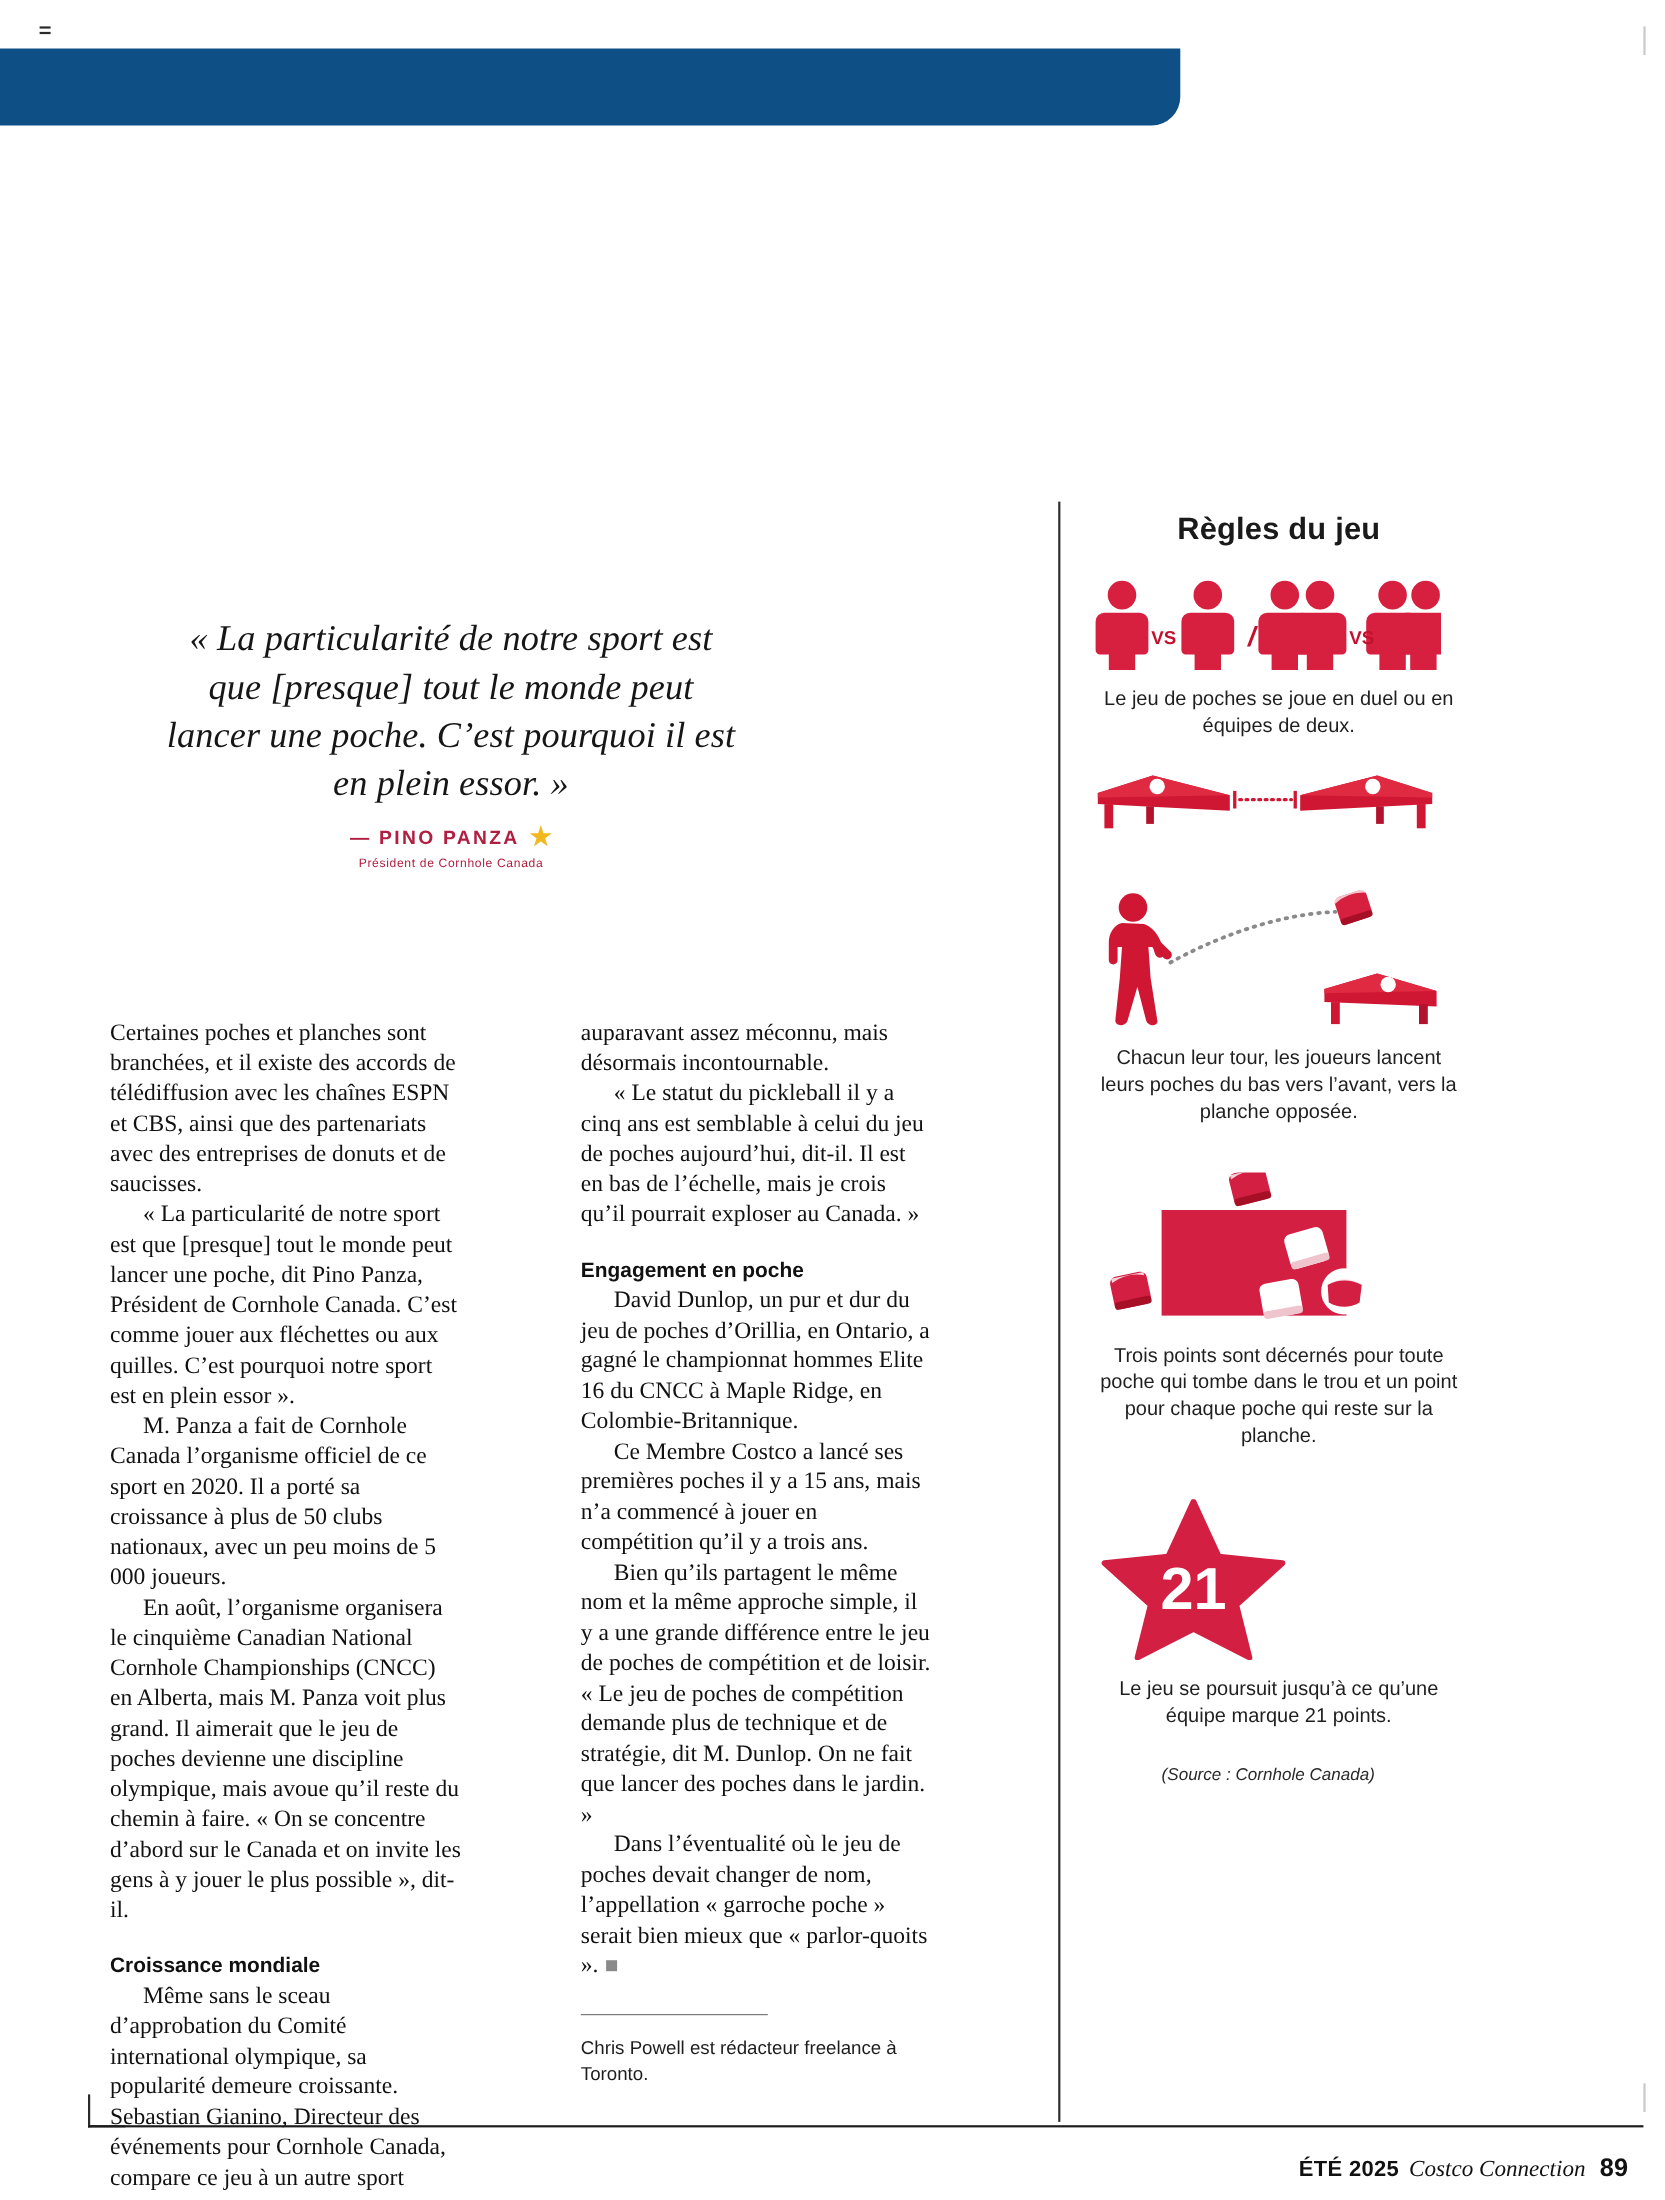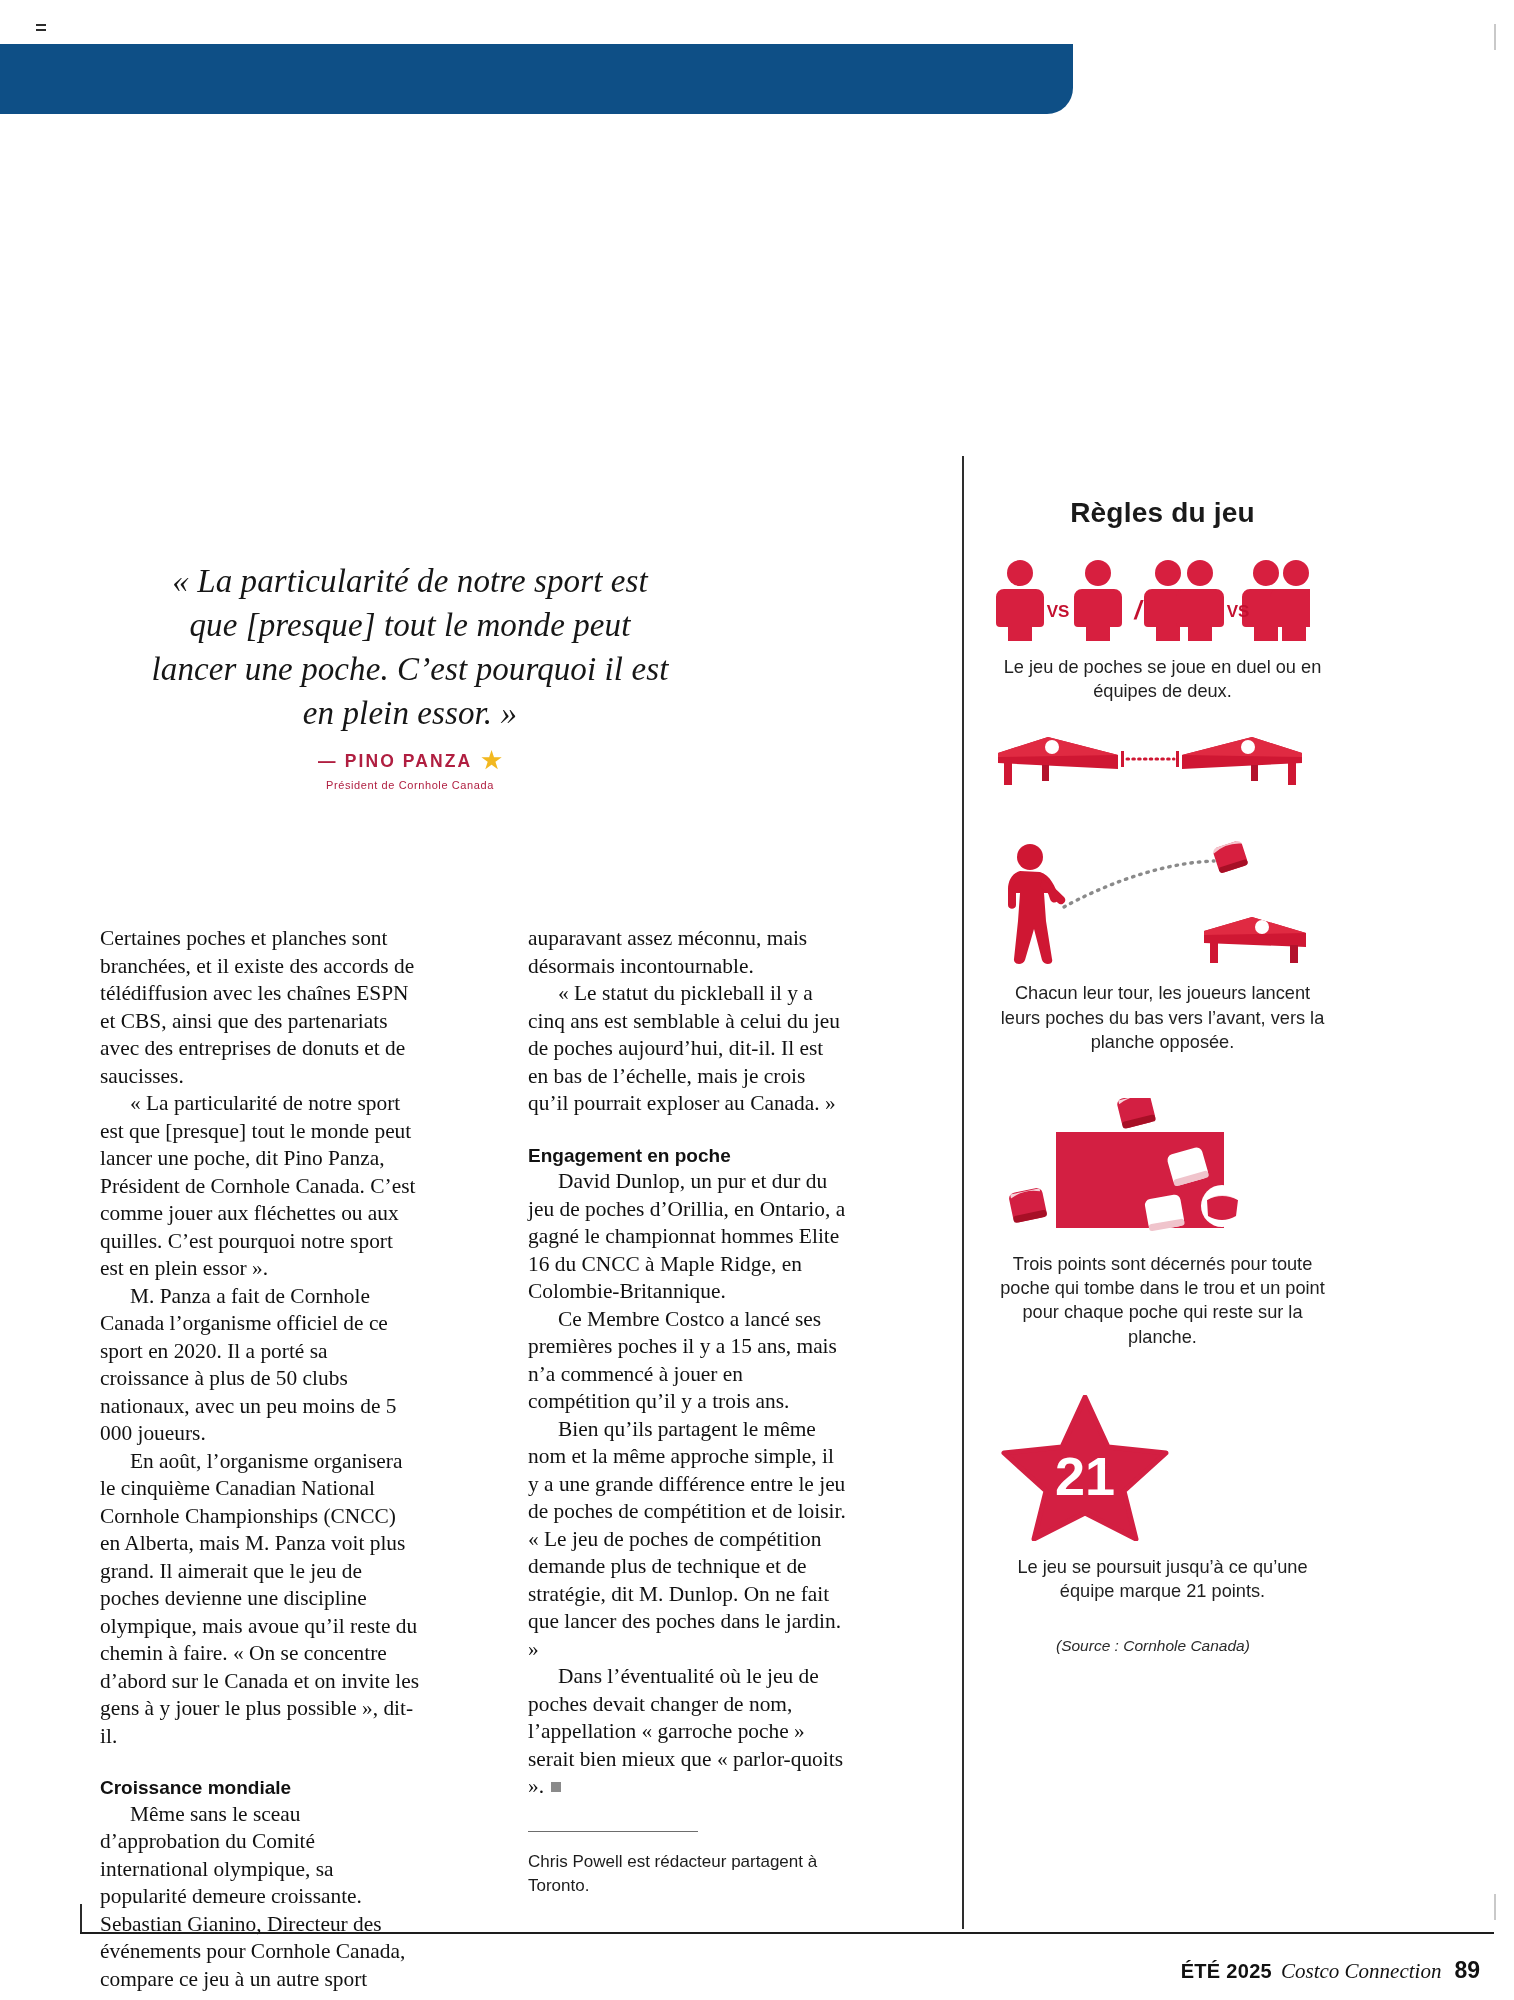--- a/index.html
+++ b/index.html
@@ -151,21 +151,20 @@
     width: 345px;
     text-align: center;
   }
   .sidebar-title {
     font-family: "Liberation Sans", sans-serif;
     font-weight: bold;
     font-size: 28px;
     color: #1a1a1a;
     letter-spacing: 0.2px;
     margin-bottom: 4px;
-    margin-top: 32px;
   }
   .rule-block { margin-top: 26px; }
   .rule-caption {
     font-family: "Liberation Sans", sans-serif;
     font-size: 18.2px;
     line-height: 1.33;
     color: #1f1f1f;
     margin-top: 14px;
     padding: 0 10px;
   }
@@ -245,21 +244,21 @@
 
 <div class="col col-mid">
   <p>auparavant assez méconnu, mais désormais incontournable.</p>
   <p class="indent">« Le statut du pickleball il y a cinq ans est semblable à celui du jeu de poches aujourd’hui, dit-il. Il est en bas de l’échelle, mais je crois qu’il pourrait exploser au Canada. »</p>
   <div class="subhead">Engagement en poche</div>
   <p class="indent">David Dunlop, un pur et dur du jeu de poches d’Orillia, en Ontario, a gagné le championnat hommes Elite 16 du CNCC à Maple Ridge, en Colombie-Britannique.</p>
   <p class="indent">Ce Membre Costco a lancé ses premières poches il y a 15 ans, mais n’a commencé à jouer en compétition qu’il y a trois ans.</p>
   <p class="indent">Bien qu’ils partagent le même nom et la même approche simple, il y a une grande différence entre le jeu de poches de compétition et de loisir. « Le jeu de poches de compétition demande plus de technique et de stratégie, dit M. Dunlop. On ne fait que lancer des poches dans le jardin. »</p>
   <p class="indent"><span>Dans l’éventualité où le jeu de poches devait changer de nom, l’appellation « garroche poche » serait bien mieux que « parlor-quoits ».</span><span class="endmark"></span></p>
   <div class="byline-rule"></div>
-  <div class="byline">Chris Powell est rédacteur partagent à Toronto.</div>
+  <div class="byline">Chris Powell est rédacteur freelance à Toronto.</div>
 </div>
 
 <div class="v-divider"></div>
 
 <div class="sidebar">
   <div class="sidebar-title">Règles du jeu</div>
 
   <div class="rule-block">
     <div class="rule-art">
       <svg width="320" height="86" viewBox="0 0 320 86">

